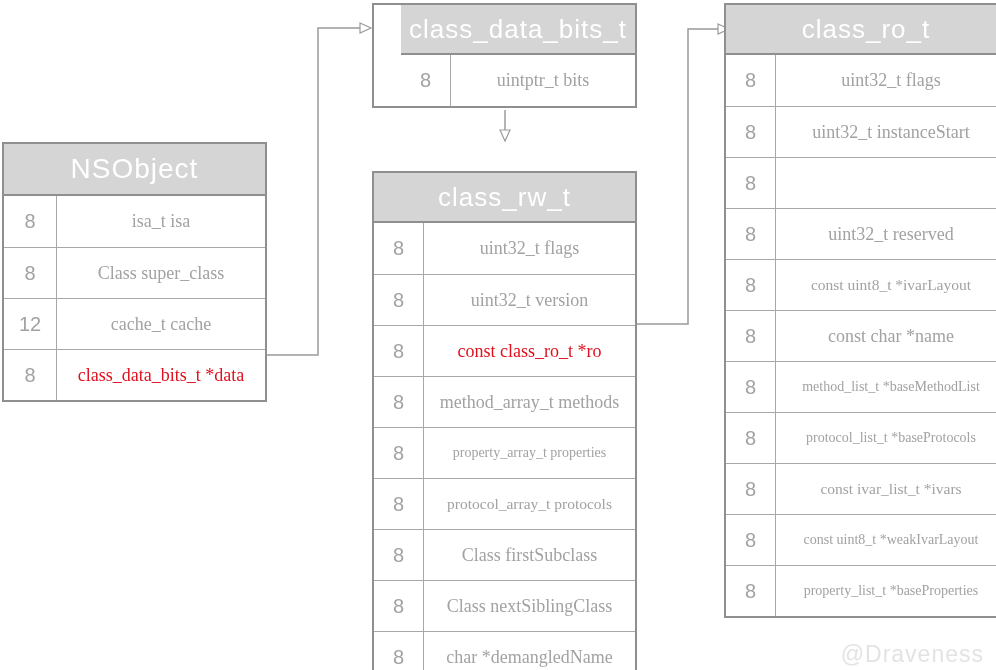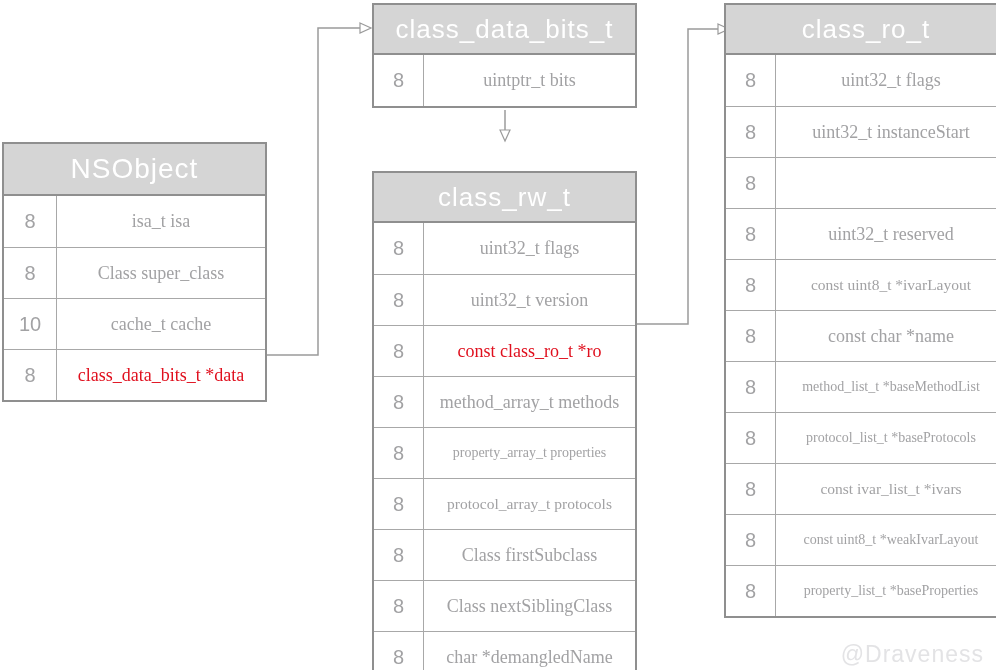--- a/index.html
+++ b/index.html
@@ -60,21 +60,21 @@
     overflow: hidden;
     font-family: Liberation Serif, serif;
   }
   .cell.field.fs-m { font-size: 15.5px; text-align: right; }
   .cell.field.fs-s { font-size: 14px; }
   .cell.field.hl { color: var(--highlight); }
 
   .tbl-nsobject { left: 2px;   top: 118px; width: 265px; margin-top: 24px; }
   .tbl-nsobject .tbl-header { height: 52px; font-size: 28px; }
   .tbl-nsobject .cell.size { width: 53px; }
-  .tbl-bits     { left: 372px; top: 3px;   width: 265px; }
+  .tbl-bits     { left: 372px; top: 3px;   width: 265px; padding-left: 27px; }
   .tbl-rw       { left: 372px; top: 142px; width: 265px; margin-top: 29px; }
   .tbl-ro       { left: 724px; top: 3px;   width: 284px; }
 
   svg.arrows {
     position: absolute; left: 0; top: 0;
     width: 996px; height: 670px;
     pointer-events: none;
   }
   svg.arrows path.line { stroke: var(--arrow); stroke-width: 1.5; fill: none; }
   svg.arrows path.head { stroke: var(--arrow); stroke-width: 1.2; fill: #ffffff; }
@@ -110,21 +110,21 @@
   <div class="rows">
       <div class="row">
         <div class="cell size">8</div>
         <div class="cell field">isa_t isa</div>
       </div>
       <div class="row">
         <div class="cell size">8</div>
         <div class="cell field">Class super_class</div>
       </div>
       <div class="row">
-        <div class="cell size">10</div>
+        <div class="cell size">12</div>
         <div class="cell field">cache_t cache</div>
       </div>
       <div class="row">
         <div class="cell size">8</div>
         <div class="cell field hl">class_data_bits_t *data</div>
       </div>
     </div>
 </div>
 
 <div class="struct-table tbl-bits">

